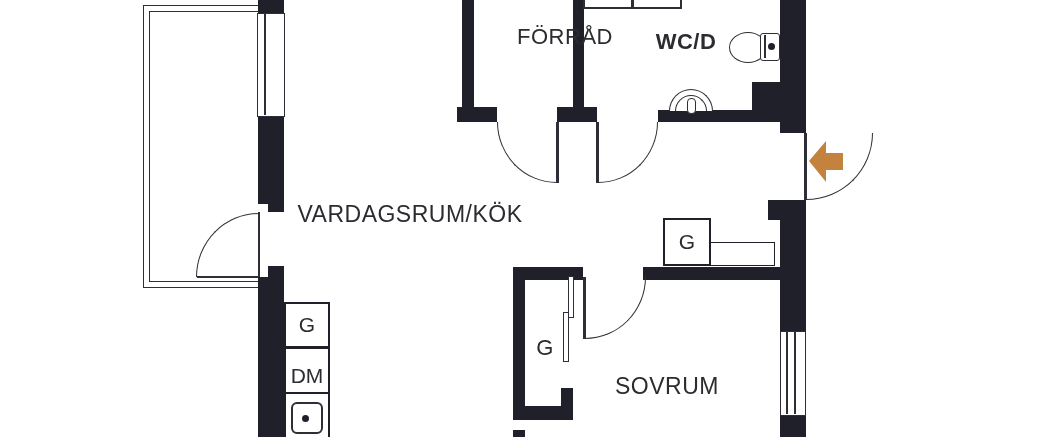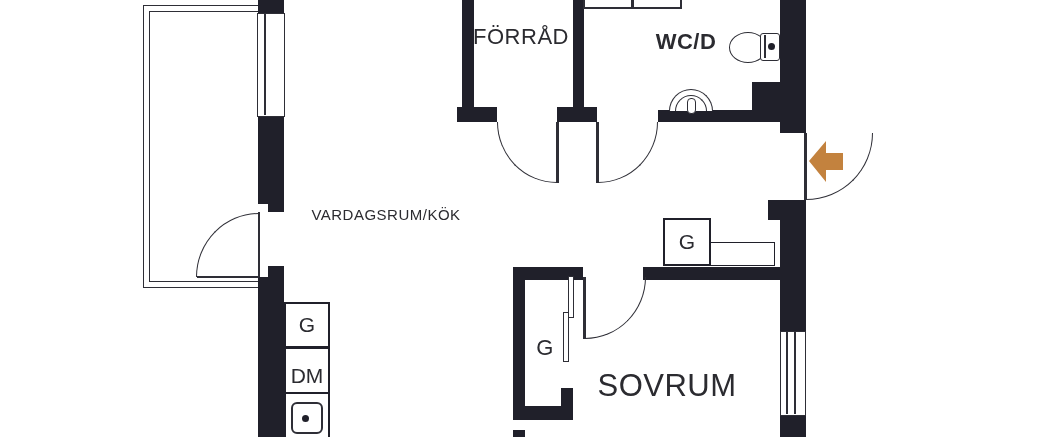--- a/index.html
+++ b/index.html
@@ -117,19 +117,19 @@
     <span>G</span>
   </div>
   <div class="box" style="left:284px;top:347px;width:46px;height:58px;">
     <span>DM</span>
   </div>
   <div class="box" style="left:284px;top:392px;width:46px;height:48px;"></div>
   <div class="fix" style="left:291px;top:402px;width:32px;height:32px;border-width:2px;border-radius:6px;z-index:5;">
     <div style="position:absolute;left:9px;top:11px;width:7px;height:7px;border-radius:50%;background:var(--wall);"></div>
   </div>
 
-  <div class="lbl" style="left:503px;top:37px;padding-left:36px;">FÖRRÅD</div>
+  <div class="lbl" style="left:547px;top:37px;padding-left:36px;">FÖRRÅD</div>
   <div class="lbl" style="left:686px;top:42px;font-weight:bold;">WC/D</div>
-  <div class="lbl" style="left:386px;top:214px;font-size:15px;">VARDAGSRUM/KÖK</div>
-  <div class="lbl" style="left:667px;top:386px;font-size:31px;">SOVRUM</div>
+  <div class="lbl" style="left:410px;top:214px;font-size:23px;">VARDAGSRUM/KÖK</div>
+  <div class="lbl" style="left:667px;top:386px;font-size:23px;">SOVRUM</div>
   <div class="lbl" style="left:545px;top:348px;">G</div>
 
 </div>
 
 </body></html>

